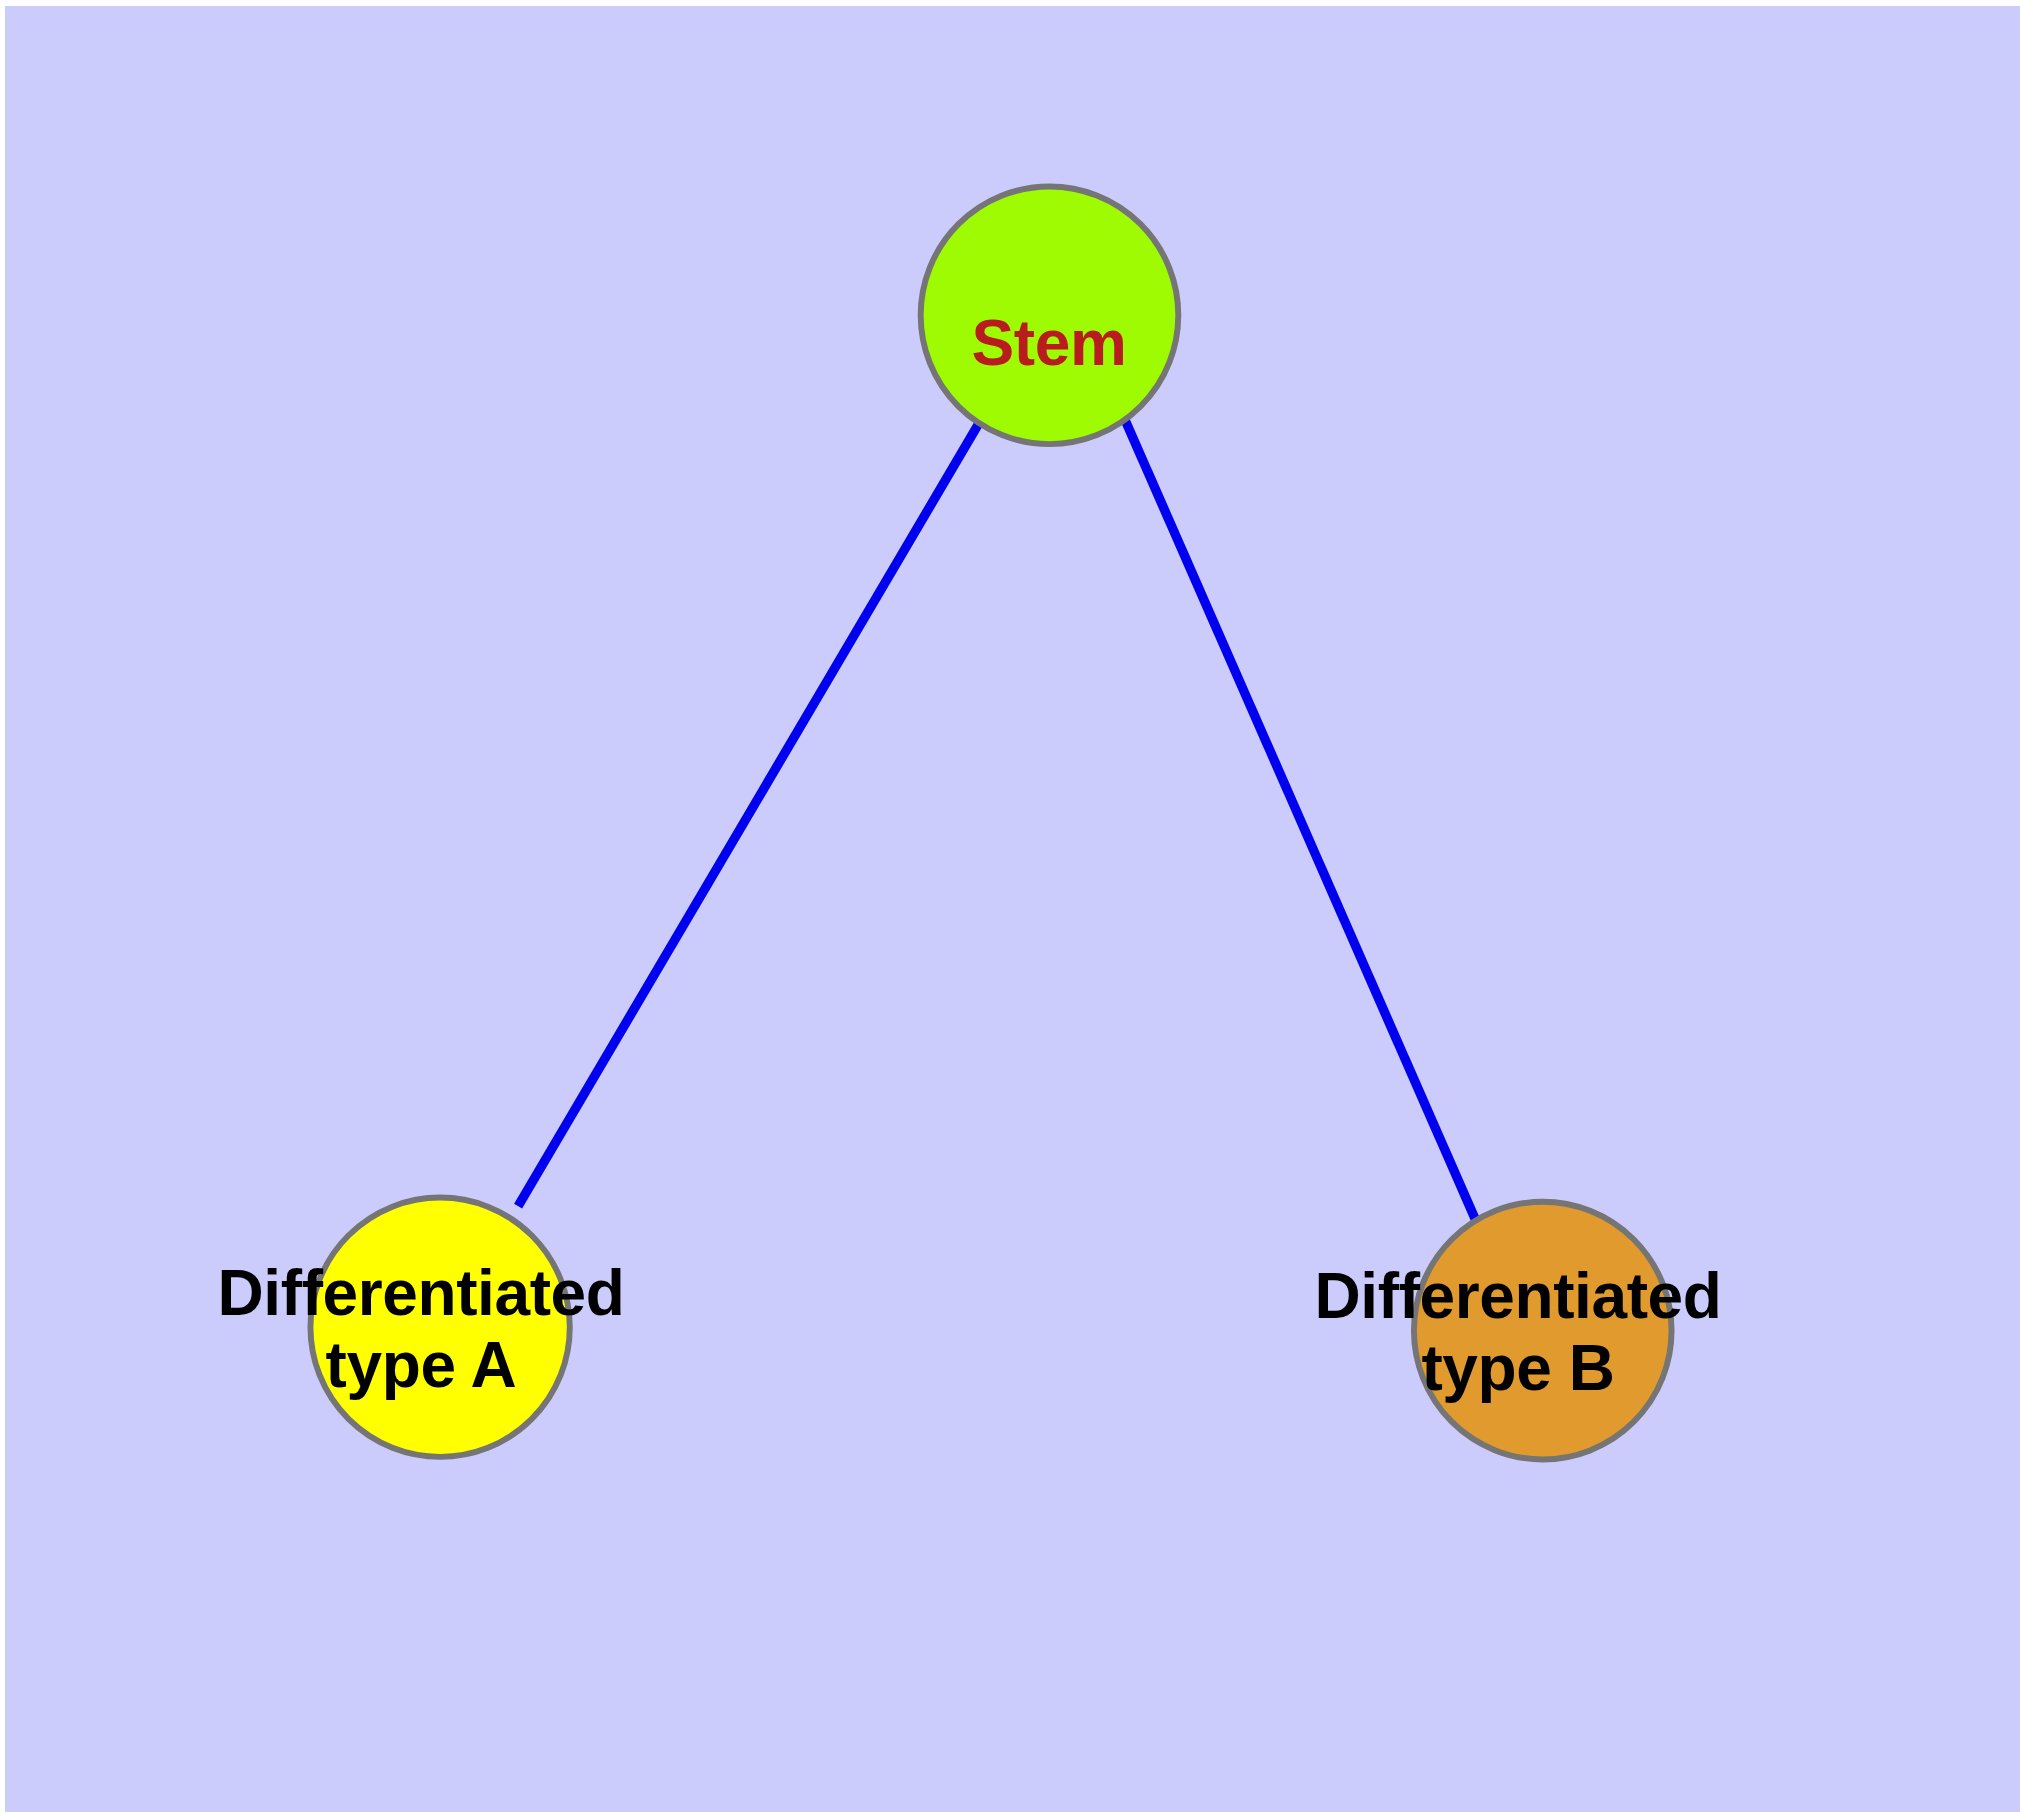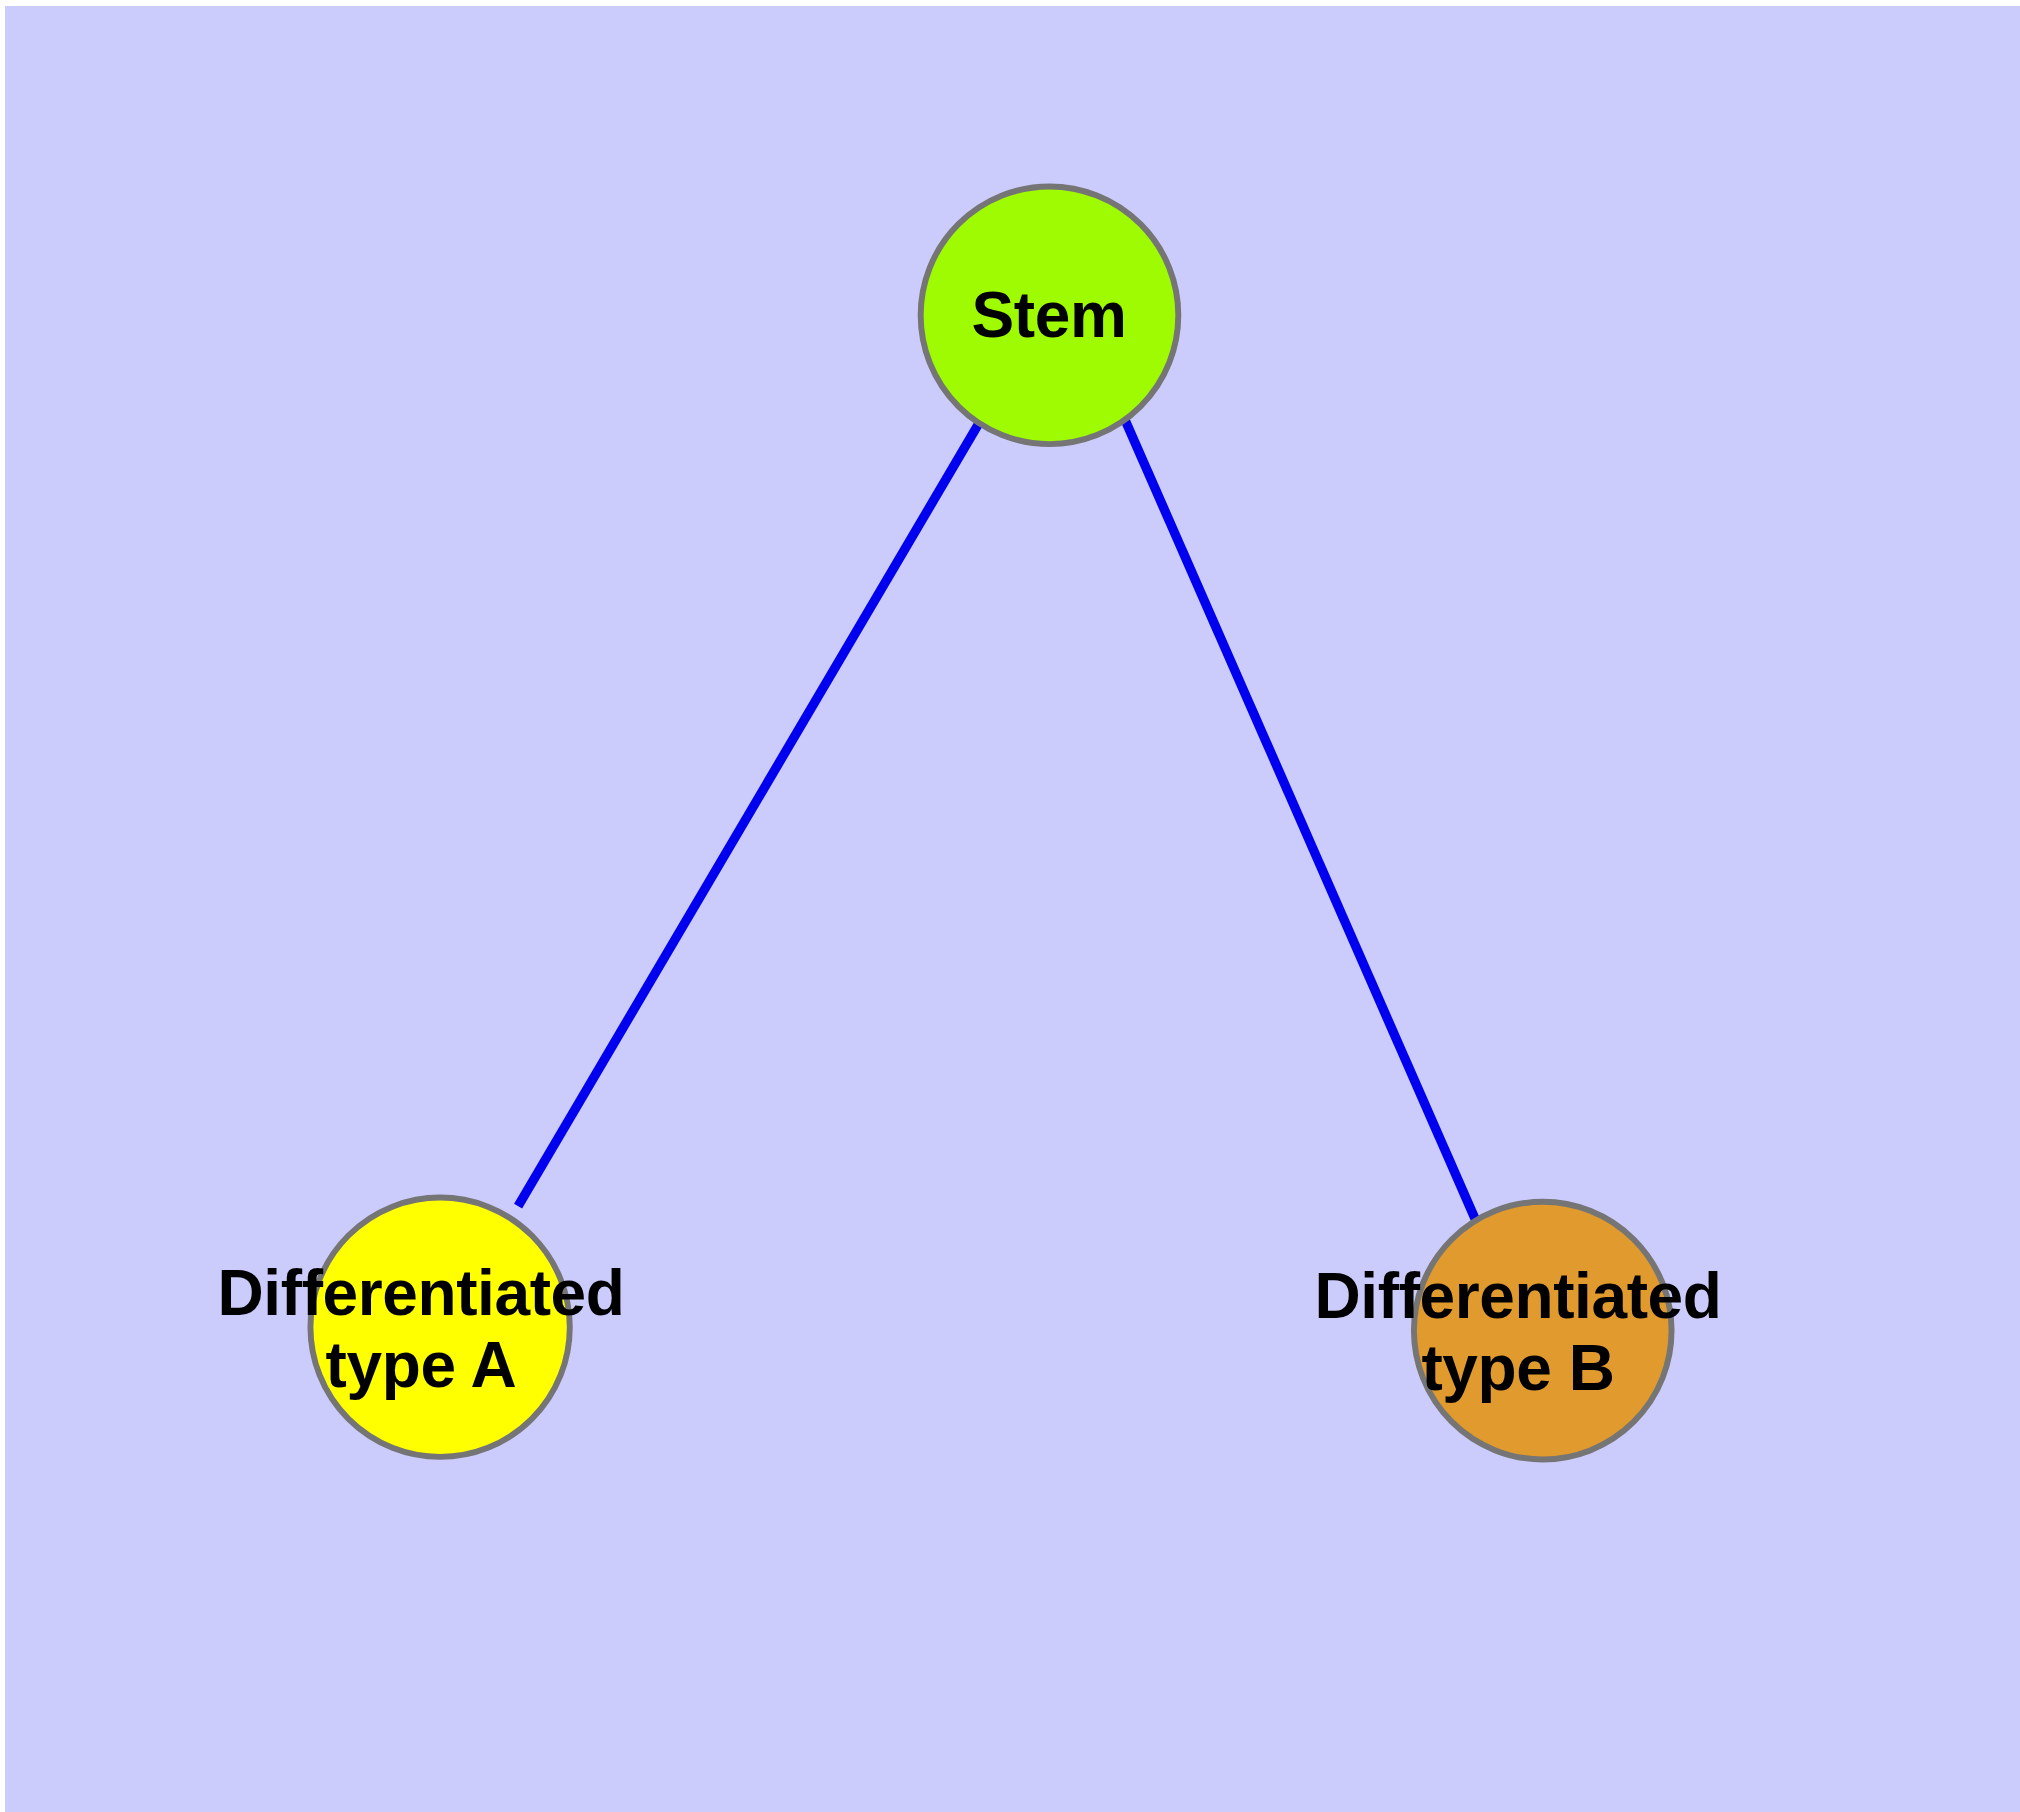--- a/index.html
+++ b/index.html
@@ -77,20 +77,20 @@
   <svg id="graph-svg" viewBox="0 0 2384 2138" xmlns="http://www.w3.org/2000/svg">
 
     <line class="edge-line" x1="1155" y1="499" x2="611" y2="1423" stroke="#0000ee"></line>
     <line class="edge-line" x1="1327" y1="495" x2="1741" y2="1440" stroke="#0000ee"></line>
 
     <circle class="node-circle" fill="#9efb02" cx="1238" cy="372" r="152" stroke="#757575"></circle>
     <circle class="node-circle" fill="#ffff00" cx="519" cy="1566" r="153" stroke="#757575"></circle>
     <circle class="node-circle" fill="#e09a2e" cx="1820" cy="1570" r="152" stroke="#757575"></circle>
   </svg>
 
-  <div class="node-label label-stem" style="color: #000000;"><span>Stem</span></div>
+  <div class="node-label label-stem" style="color: #b91c1c; margin-top: 28px;"><span>Stem</span></div>
 
   <div class="node-label label-a" style="color: rgb(0, 0, 0);"><span>Differentiated</span><br><span>type A</span></div>
 
   <div class="node-label label-b" style="color: rgb(0, 0, 0);"><span>Differentiated</span><br><span>type B</span></div>
 
 </div>
 
 
 </body></html>

